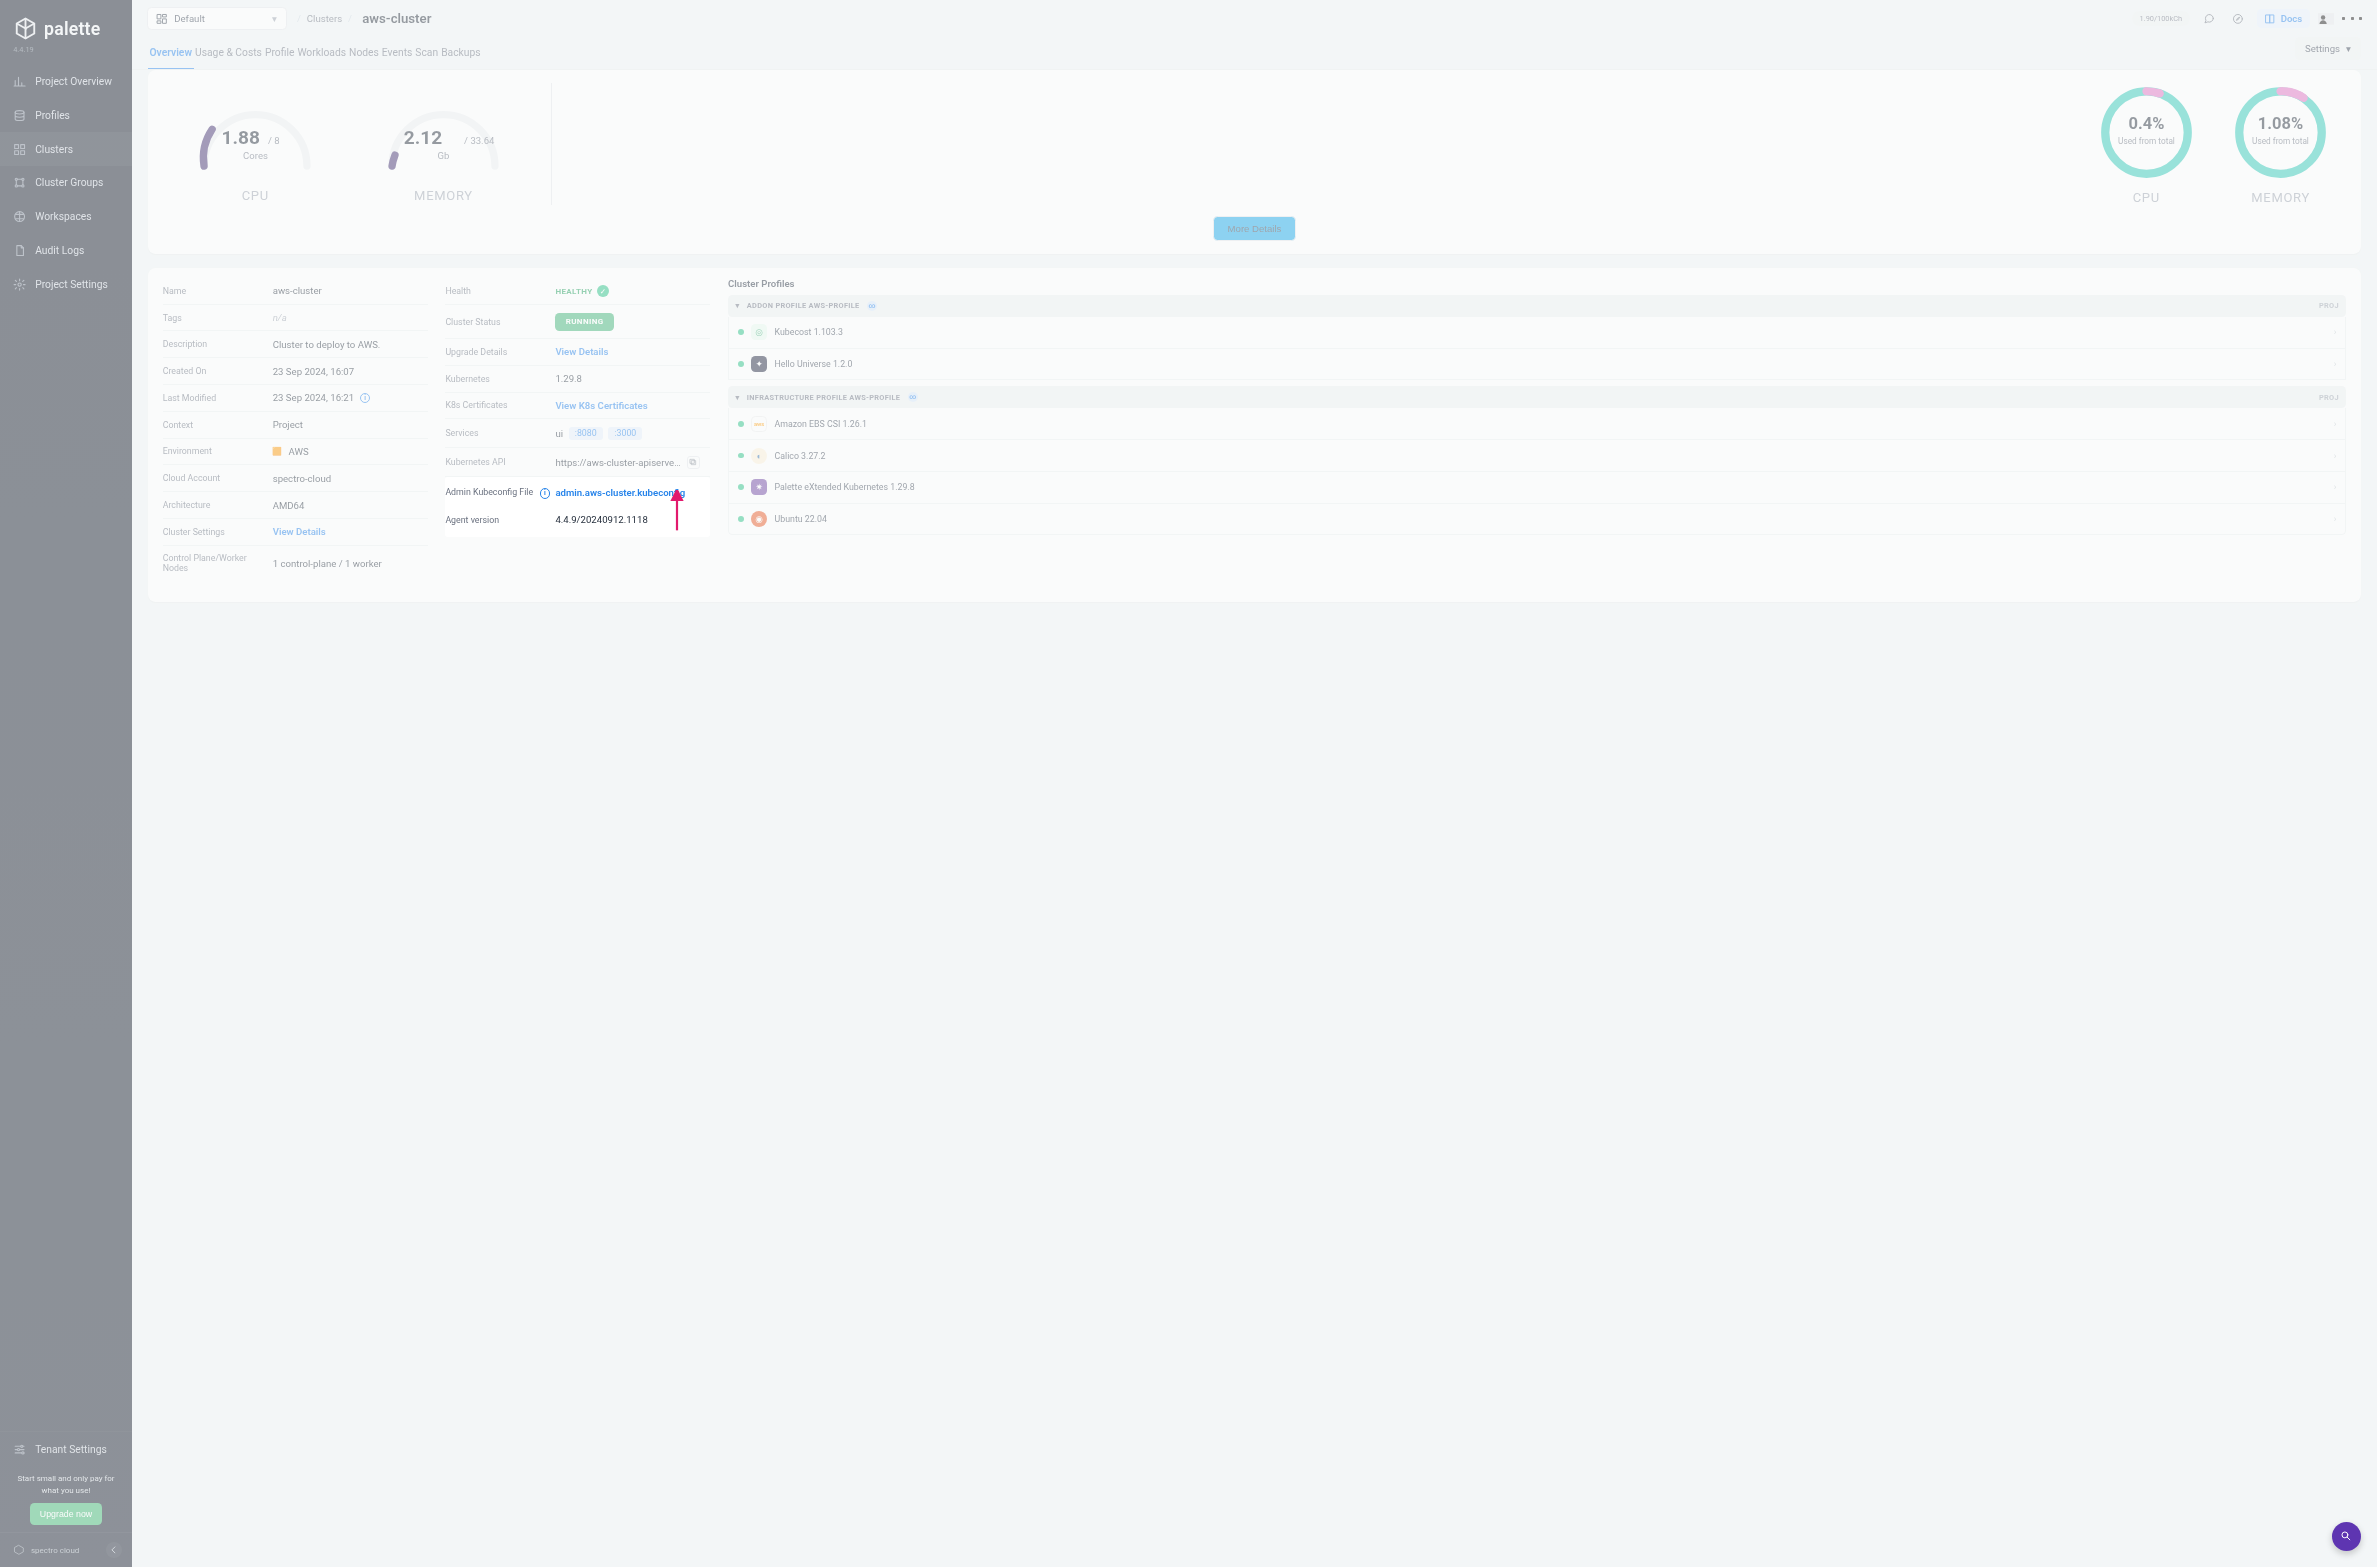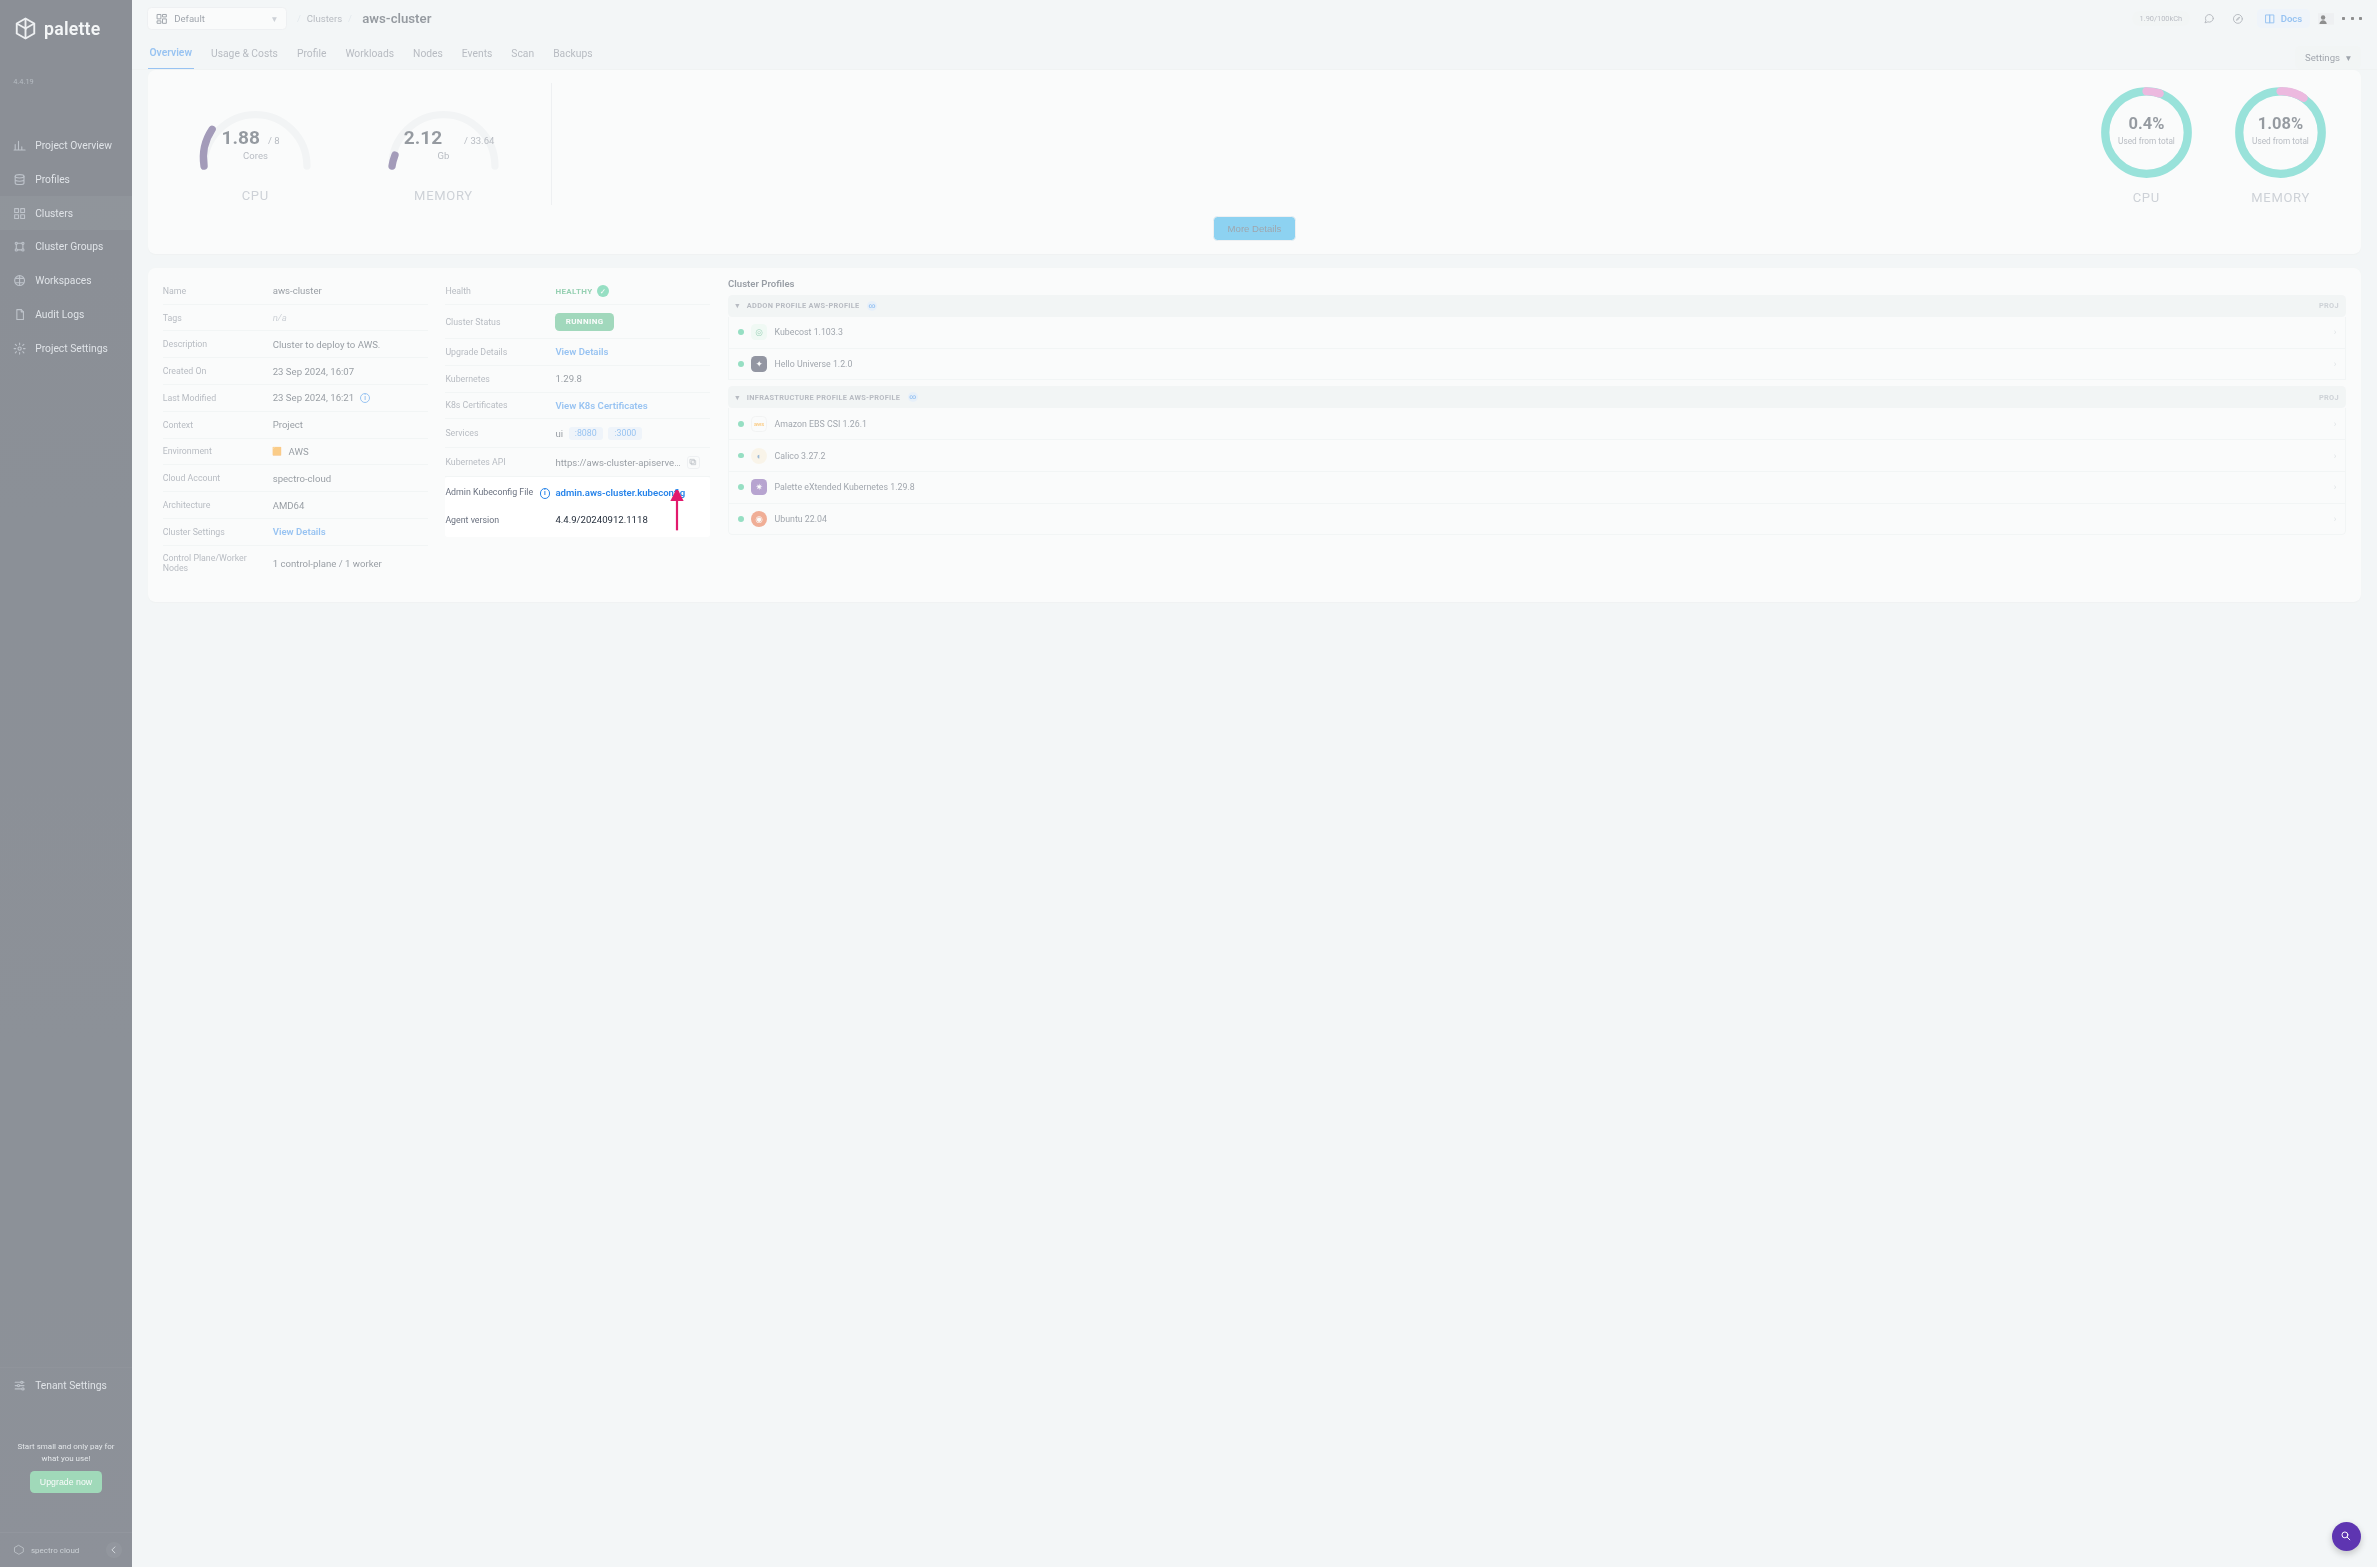--- a/index.html
+++ b/index.html
@@ -15,21 +15,21 @@
     --card:#ffffff;
     --line:#e5e7eb;
     --purple:#3e2b6d;
   }
   body { display:flex; overflow:hidden; border-top-right-radius:14.7px; border-bottom-right-radius:14.7px; }
   
   .dim-overlay { position:fixed; inset:0; background:rgba(245,247,248,0.55); pointer-events:none; z-index:40; }
   .no-dim { position:relative; z-index:50; }
 
   
-  .sidebar { width:132px; min-width:132px; background:linear-gradient(#091020,#0e1626); color:#c7cdd6; display:flex; flex-direction:column; height:100%;gap:32px; }
+  .sidebar { width:132px; min-width:132px; background:linear-gradient(#091020,#0e1626); color:#c7cdd6; display:flex; flex-direction:column; height:100%; }
   .brand { display:flex; align-items:center; gap:5.9px; padding:16px 13.2px 4.4px 13.2px; color:#f2f4f7; font-weight:600; }
   .brand svg { width:25px; height:25px; }
   .brand-name { font-size:17.7px; font-weight:600; letter-spacing:0.2px; }
   .version { font-size:7.4px; color:#6b7683; padding:0 13.2px 10.3px 13.2px; }
   .nav { display:flex; flex-direction:column; }
   .nav-item { display:flex; align-items:center; gap:8.8px; padding:10.3px 13.2px; font-size:10.3px; color:#c7cdd6; cursor:pointer; }
   .nav-item.active { background:rgba(255,255,255,0.05); }
   .nav-item .ico { width:13.2px; height:13.2px; display:inline-flex; align-items:center; justify-content:center; color:#7a8393; }
   .sidebar-fill { flex:1; }
   .tenant, .upgrade-box, .footer { padding:7.4px 13.2px; font-size:8.8px; color:#aab1bd; }
@@ -50,21 +50,21 @@
   .crumbs .lnk { color:#6b7280; cursor:pointer; }
   .crumbs .current { color:#1f2937; font-weight:600; font-size:13.2px; margin-left:4.4px; }
   .top-right { margin-left:auto; display:flex; align-items:center; gap:8.8px; }
   .credit { background:#eef1f2; border-radius:10.3px; font-size:7.4px; color:#6b7280; padding:2.9px 7.4px; }
   .icon-btn { width:20.6px; height:20.6px; display:flex; align-items:center; justify-content:center; color:#6b7280; cursor:pointer; }
   .docs-chip { background:#e6f0fd; color:var(--blue); border-radius:4.4px; padding:3.7px 7.4px; display:flex; align-items:center; gap:4.4px; font-size:9.6px; font-weight:600; cursor:pointer; }
   .avatar-row { display:flex; align-items:center; gap:1.5px; }
   .avatar-row .dot { width:2.9px; height:2.9px; background:#111; border-radius:0.7px; }
 
   
-  .tabs { display:flex; align-items:flex-end; gap:16px; padding:7.4px 16px 0 16px; font-size:10.3px; color:#6b7280; border-bottom:0.7px solid #e8edee; }
+  .tabs { display:flex; align-items:flex-start; padding:7.4px 16px 0 16px; font-size:10.3px; color:#6b7280; border-bottom:0.7px solid #e8edee; }
   .tab { padding:8.8px 1.5px; cursor:pointer; }
   .tab.active { color:var(--blue); border-bottom:1.5px solid var(--blue); font-weight:600; }
   .settings-chip { margin-left:auto; background:#eef1f2; border-radius:4.4px; padding:5.9px 10.3px; display:flex; align-items:center; gap:5.9px; font-size:9.6px; cursor:pointer; color:#374151; }
 
   
   .body { padding:0 16px 16px 16px; overflow:auto; flex:1; }
 
   
   .metrics-card { background:var(--card); border-radius:7.4px; padding:5.9px 13.2px 13.2px 13.2px; margin-bottom:13.2px; box-shadow:0 0.7px 1.5px rgba(0,0,0,0.04); }
   .metrics-row { display:flex; align-items:center; }

